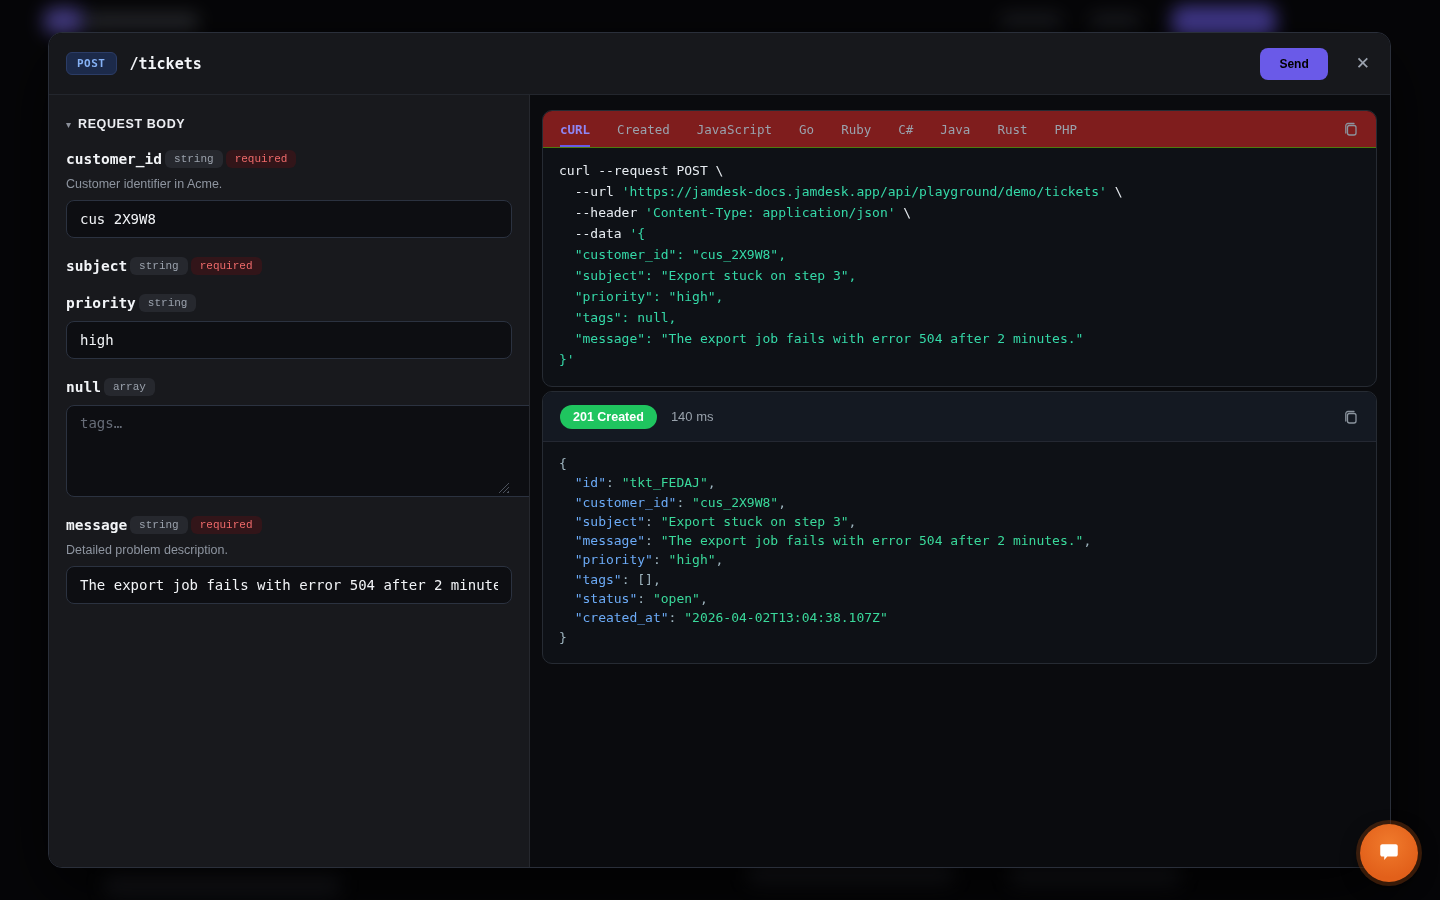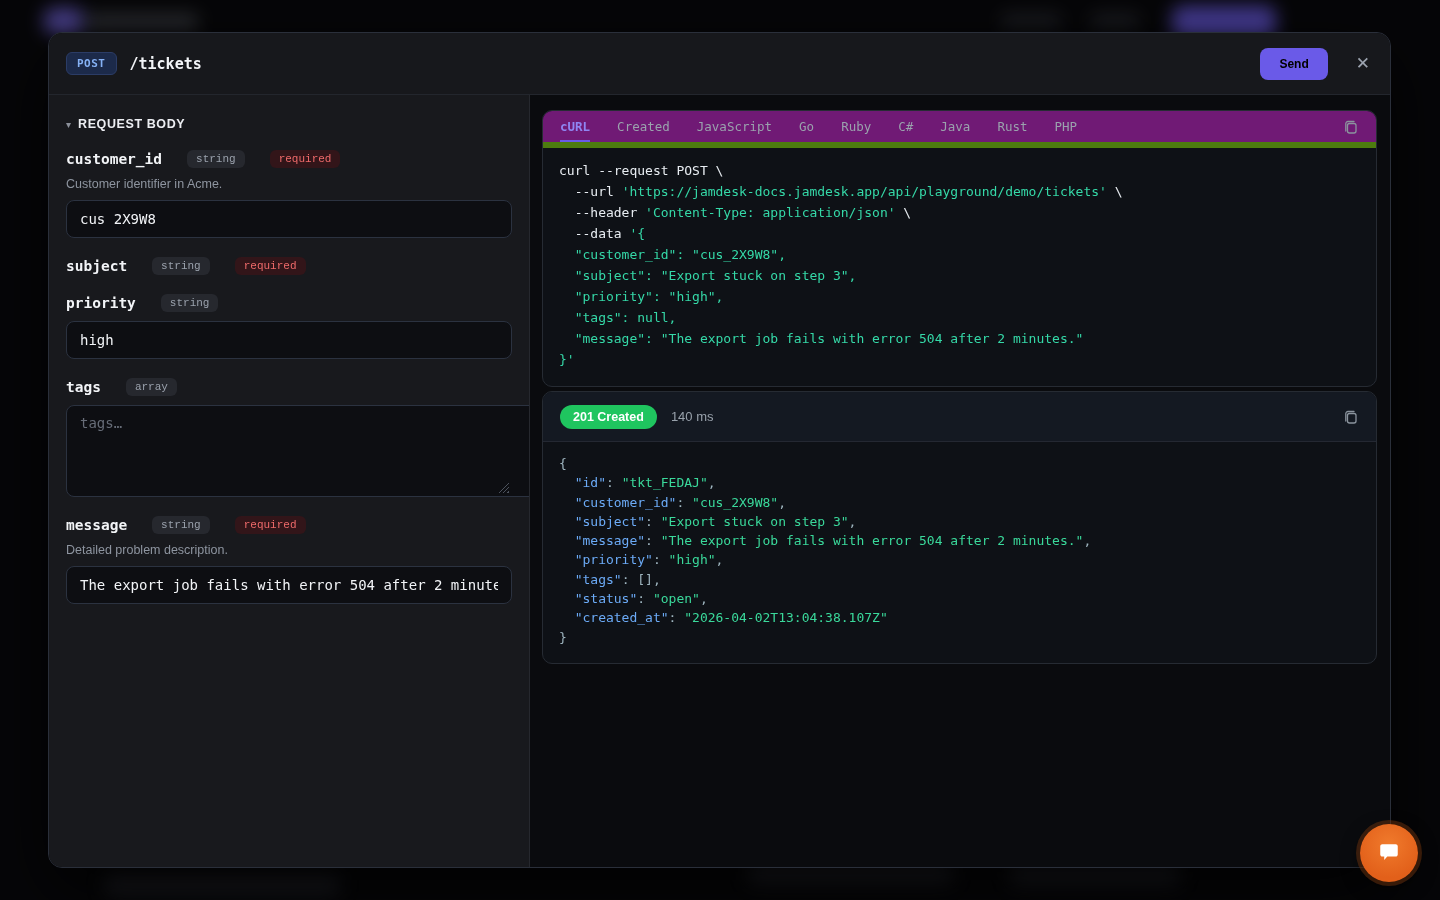--- a/index.html
+++ b/index.html
@@ -51,21 +51,21 @@
   
   .left-panel {
     width:481px; flex:0 0 481px; background:#18191d; border-right:1px solid #26282e;
     padding:22px 18px 0 17px; overflow:hidden;
   }
   .section-header { display:flex; align-items:center; gap:7px; margin-bottom:19px; }
   .section-caret { color:#8b909a; font-size:10px; }
   .section-title { font-size:12.5px; font-weight:bold; letter-spacing:.6px; color:#eceef2; }
 
   .field { margin-bottom:19px; }
-  .field-label-row { display:flex; align-items:center; gap:25px; margin-bottom:9px; }
+  .field-label-row { display:flex; align-items:center; gap:3px; margin-bottom:9px; }
   .field-name { font-family:"DejaVu Sans Mono", monospace; font-size:14.5px; font-weight:bold; color:#f2f4f7; }
   .badge {
     font-family:Liberation Mono, monospace; font-size:11px; border-radius:6px; padding:3px 9px;
   }
   .badge-type { background:#26282e; color:#9aa1ac; }
   .badge-required { background:#321519; color:#ee6a6a; }
   .field-desc { font-size:12.5px; color:#8e95a0; margin-bottom:9px; }
   .field-input {
     width:446px; height:38px; background:#0d0e12; border:1px solid #2b3240; border-radius:8px;
     color:#f2f4f7; font-family:"DejaVu Sans Mono", monospace; font-size:14px; padding:0 13px;
@@ -83,22 +83,22 @@
     background:repeating-linear-gradient(135deg, transparent 0 2px, #4b515c 2px 3px);
     clip-path:polygon(100% 0, 0 100%, 100% 100%);
   }
 
   
   .right-panel { flex:1; background:#0a0b0e; padding:15px 13px 0 12px; overflow:hidden; }
   .code-card {
     border:1px solid #262b33; border-radius:10px; background:#0e1116; overflow:hidden;
   }
   .tab-bar {
-    display:flex; align-items:stretch; height:37px; border-bottom:6px solid #4d7c0f;
-    background:#701a75; padding:0 17px;
+    display:flex; align-items:stretch; height:37px; border-bottom:1px solid #4d7c0f;
+    background:#7f1d1d; padding:0 17px;
   }
   .code-tab {
     font-family:"DejaVu Sans Mono", monospace; font-size:12.5px; color:#9aa2ad;
     display:flex; align-items:center; margin-right:27px; cursor:pointer;
     border-bottom:2px solid transparent; padding-top:2px;
   }
   .code-tab.active { color:#8f86f3; border-bottom-color:#6a5ae8; font-weight:bold; }
   .tab-spacer { flex:1; }
   .copy-btn { background:none; border:none; cursor:pointer; display:flex; align-items:center; padding:0; }
   .code-body {
@@ -187,21 +187,21 @@
       <div class="field">
         <div class="field-label-row">
           <span class="field-name">priority</span>
           <span class="badge badge-type">string</span>
         </div>
         <input class="field-input" type="text" value="high" style="">
       </div>
 
       <div class="field">
         <div class="field-label-row">
-          <span class="field-name">tags</span>
+          <span class="field-name">null</span>
           <span class="badge badge-type">array</span>
         </div>
         <div class="textarea-wrap">
           <textarea class="field-textarea" placeholder="tags…" style=""></textarea>
           <span class="resize-handle"></span>
         </div>
       </div>
 
       <div class="field">
         <div class="field-label-row">

